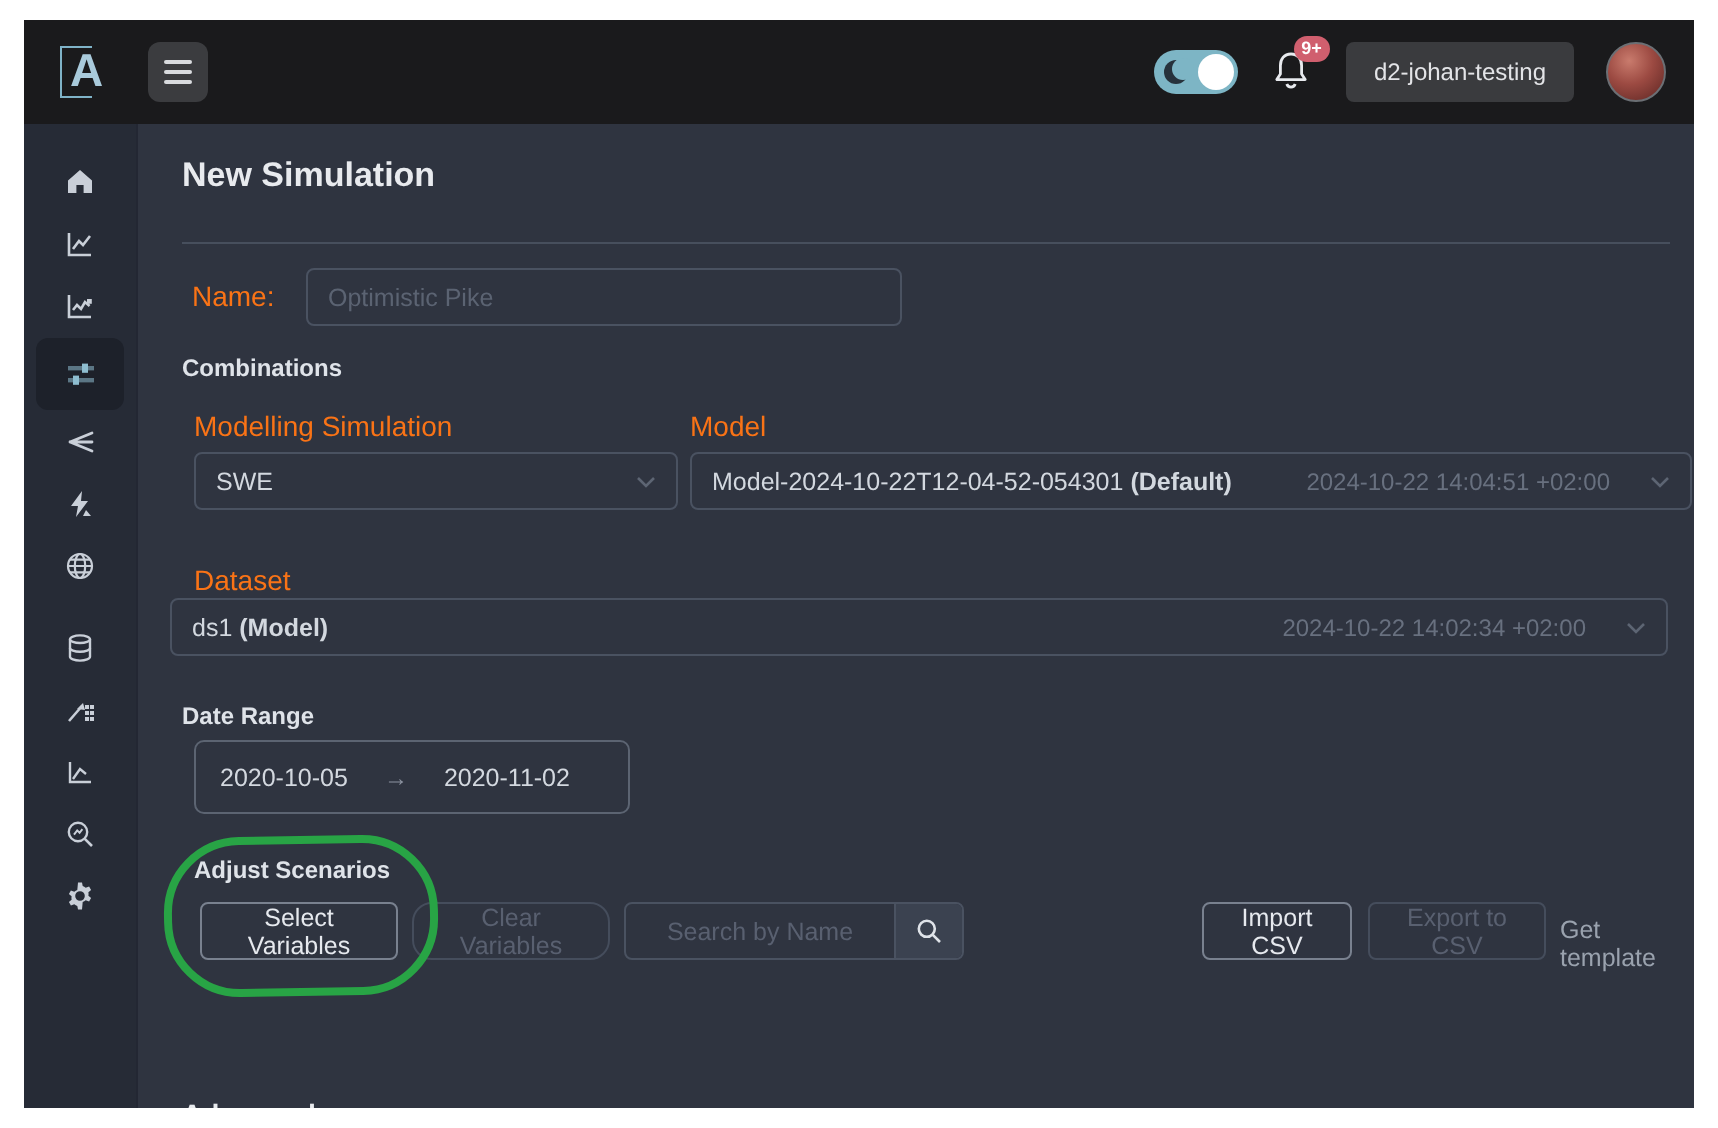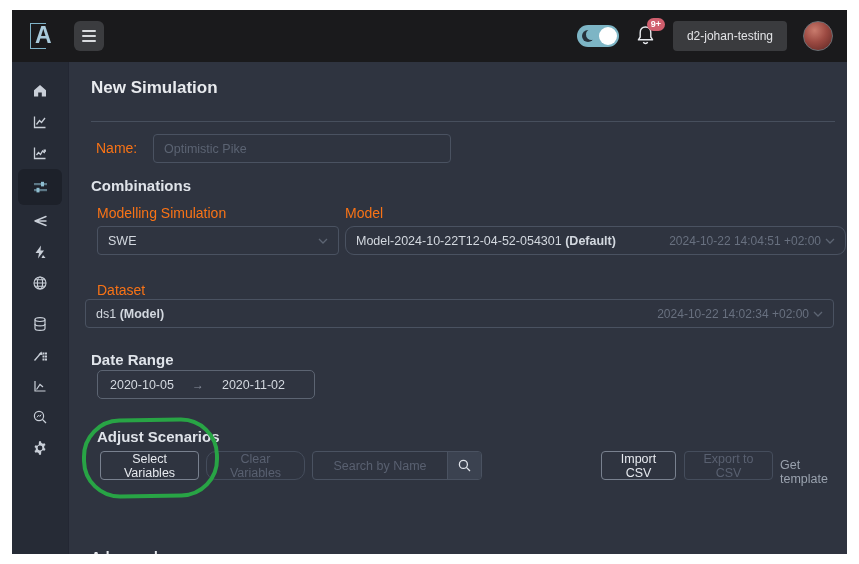--- a/index.html
+++ b/index.html
@@ -44,35 +44,35 @@
   .side-item.active { background:#1d212a; width:44px; height:36px; color:#8ebdd0; }
   .side-item.gap-before { margin-top:10px; }
 
   
   .main { position:absolute; left:56px; top:52px; width:779px; height:492px; background:#2f3440;
           border-left:1px solid #232733; overflow:hidden; }
   .page-title { position:absolute; left:22px; top:16px; font-size:17px; font-weight:bold; color:#e8eaee; }
   .title-divider { position:absolute; left:22px; top:59px; width:744px; height:1px; background:#474f5d; }
 
   .field-label { position:absolute; font-size:14px; color:#f97316; }
-  .section-heading { position:absolute; font-size:15px; font-weight:bold; color:#dfe3e9; }
+  .section-heading { position:absolute; font-size:12px; font-weight:bold; color:#dfe3e9; }
 
   .text-input { position:absolute; height:29px; background:transparent; border:1px solid #4a5261;
                 border-radius:4px; color:#cfd4dc; font-size:12.5px; padding:0 10px;
                 font-family:"Liberation Sans", sans-serif; }
   .text-input::placeholder { color:#5b6372; }
 
   .select-box { position:absolute; height:29px; border:1px solid #4a5261; border-radius:4px;
-                display:flex; align-items:center; padding:0 10px; cursor:pointer; gap:4px; }
+                display:flex; align-items:center; padding:0 10px; cursor:pointer; gap:20px; }
   .select-value { flex:1; font-size:12.5px; color:#d3d8df; white-space:nowrap; overflow:hidden; }
   .select-value b { font-weight:bold; }
   .select-ts { font-size:12px; color:#68707f; white-space:nowrap; }
   .chev { flex:0 0 auto; color:#5d6573; }
 
-  .date-box { position:absolute; left:28px; top:308px; width:218px; height:29px; border:1px solid #5c6472;
+  .date-box { position:absolute; left:28px; top:308px; width:218px; height:37px; border:1px solid #5c6472;
               border-radius:5px; display:flex; align-items:center; padding:0 12px; gap:10px; cursor:pointer; }
   .date-box .d { font-size:12.5px; color:#d3d8df; }
   .date-box .arr { font-size:12px; color:#8a919e; margin:0 8px; }
 
   .btn { position:absolute; height:29px; background:transparent; border:1px solid #79818f; border-radius:4px;
          color:#e6e9ee; font-size:12.5px; cursor:pointer; font-family:"Liberation Sans", sans-serif;
          padding:0 10px; }
   .btn.disabled { border-color:#454d5c; color:#596070; cursor:default; }
   .link-muted { position:absolute; font-size:12.5px; color:#9aa2ae; cursor:pointer; }
 
@@ -218,21 +218,21 @@
 
     <div class="field-label" style="left:28px; top:143px;">Modelling Simulation</div>
     <div class="select-box" style="left:28px; top:164px; width:242px;">
       <span class="select-value">SWE</span>
       <svg class="chev" width="10" height="6" viewBox="0 0 10 6">
         <path d="M1 1 L5 5 L9 1" fill="none" stroke="currentColor" stroke-width="1.3"></path>
         </svg>
     </div>
 
     <div class="field-label" style="left:276px; top:143px;">Model</div>
-    <div class="select-box" style="left:276px; top:164px; width:501px;border-radius:9px;">
+    <div class="select-box" style="left:276px; top:164px; width:501px;">
       <span class="select-value"><span>Model-2024-10-22T12-04-52-054301</span>&nbsp;<b>(Default)</b></span>
       <span class="select-ts">2024-10-22 14:04:51 +02:00</span>
       <svg class="chev" width="10" height="6" viewBox="0 0 10 6">
         <path d="M1 1 L5 5 L9 1" fill="none" stroke="currentColor" stroke-width="1.3"></path>
         </svg>
     </div>
 
     <div class="field-label" style="left:28px; top:220px;">Dataset</div>
     <div class="select-box" style="left:16px; top:237px; width:749px;">
       <span class="select-value"><span>ds1</span>&nbsp;<b>(Model)</b></span>

